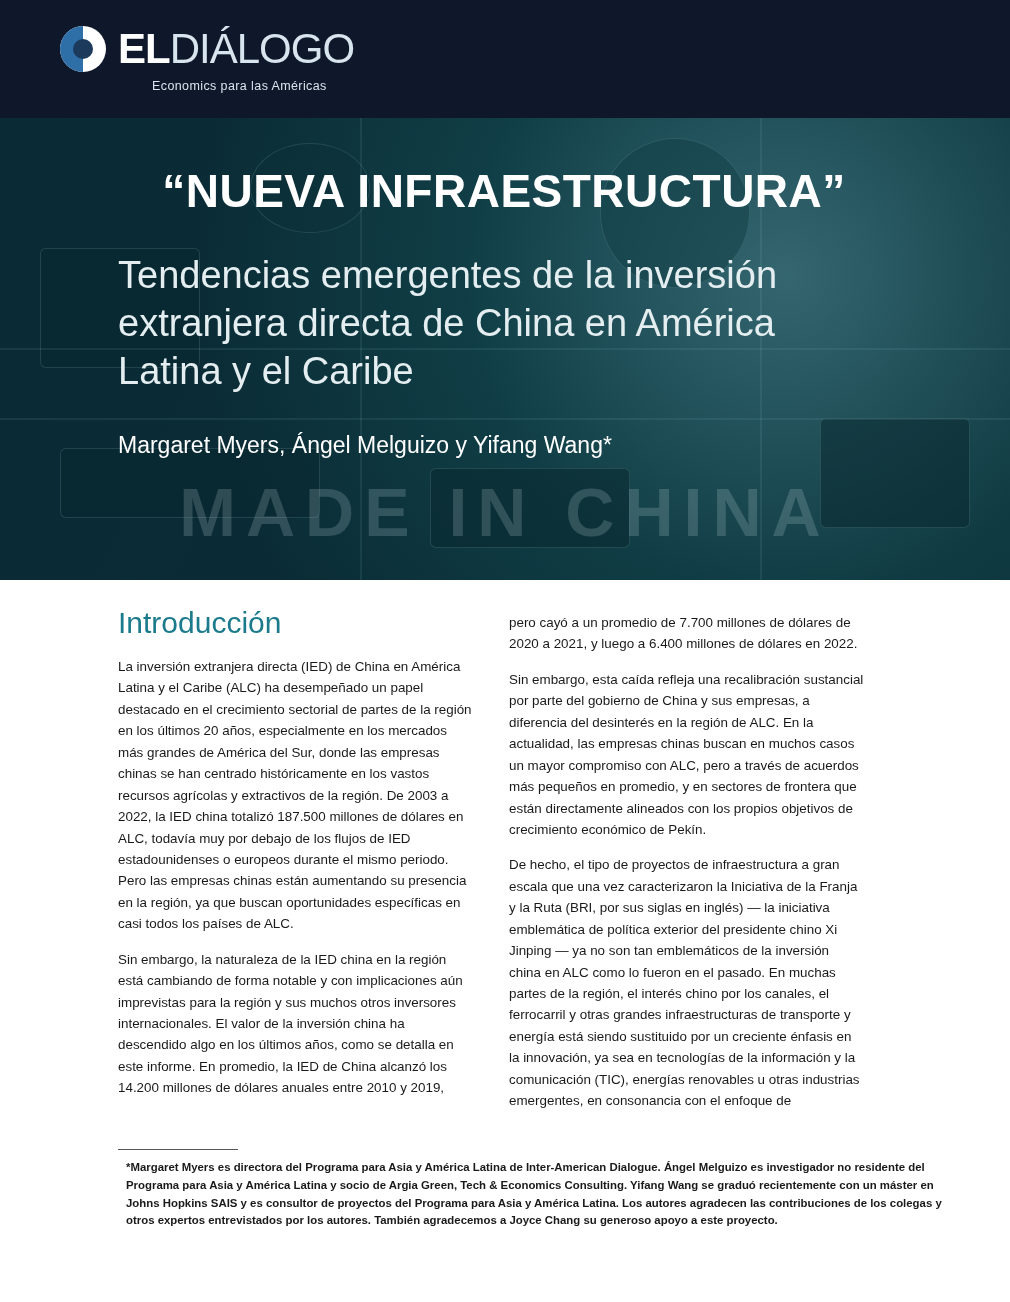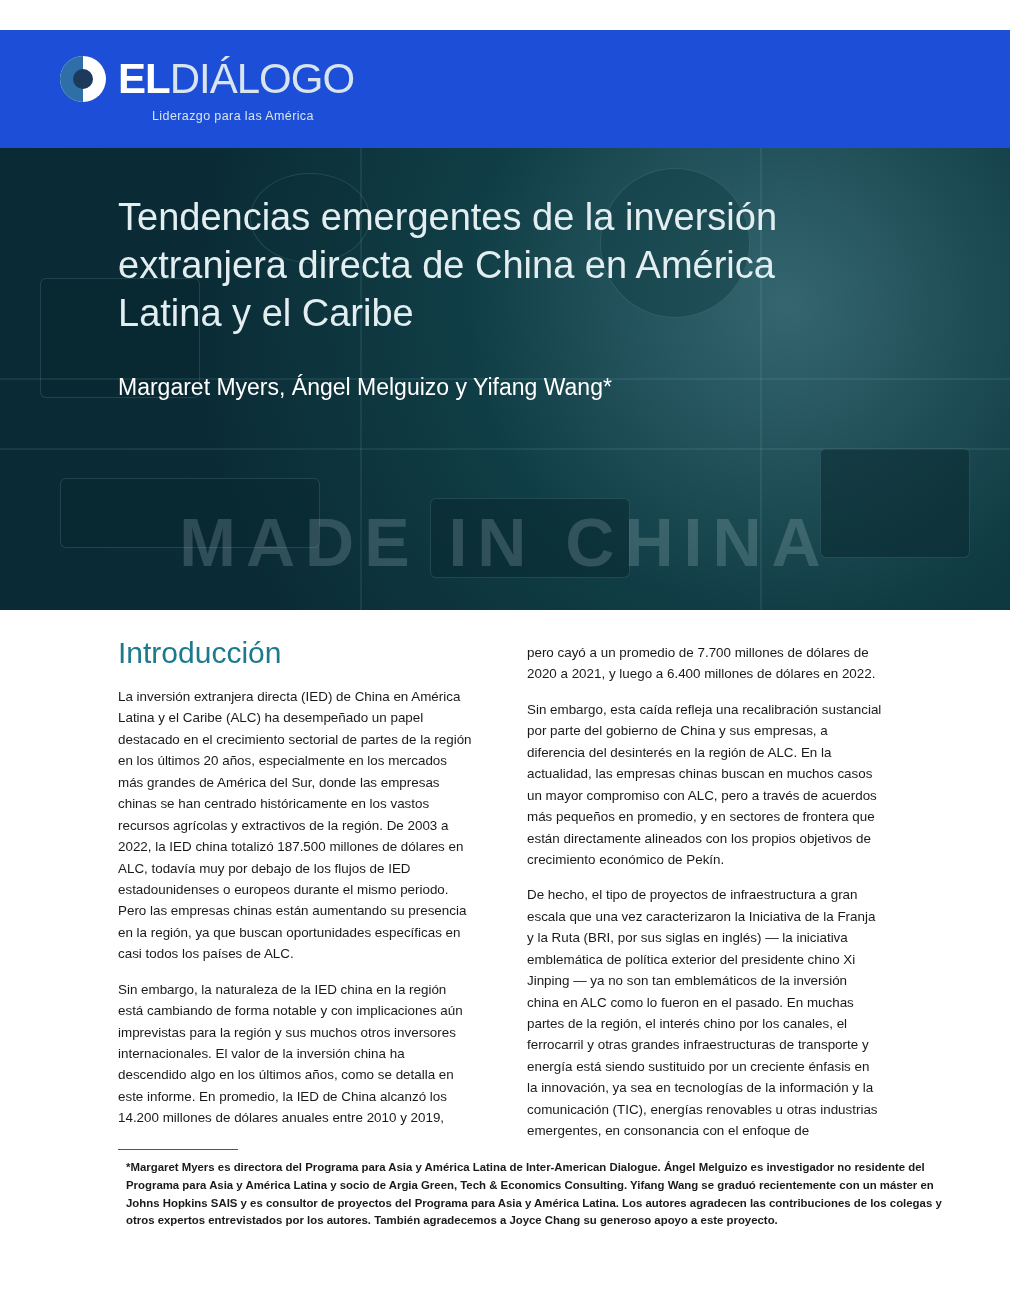--- a/index.html
+++ b/index.html
@@ -13,26 +13,25 @@
     position: relative;
     width: 1010px; height: 1302px;
     overflow: hidden;
     background: #ffffff;
   }
 
   
   .header {
     position: relative;
     height: 118px;
-    background: #1d4ed8;
+    background: #0f172a;
     display: flex;
     align-items: center;
     justify-content: space-between;
     padding: 0 30px 0 60px;
-    margin-top: 30px;
   }
   .logo-wrap { display: flex; flex-direction: column; align-items: flex-start; }
   .logo-row { display: flex; align-items: center; }
   .logo-mark {
     width: 46px; height: 46px;
     border-radius: 50%;
     background: #ffffff;
     position: relative;
     margin-right: 12px;
     overflow: hidden;
@@ -157,21 +156,21 @@
     height: 540px;
   }
   .section-title {
     font-size: 30px;
     color: #1b7a8c;
     font-weight: 400;
     margin: 0 0 16px 0;
   }
   .columns {
     display: flex;
-    gap: 54px;
+    gap: 36px;
   }
   .col { width: 355px; }
   .col.right { padding-top: 2px; }
   .col p {
     font-size: 13.4px;
     line-height: 1.60;
     color: #1a1a1a;
     margin: 4px 0 14px 0;
     text-align: left;
   }
@@ -201,39 +200,40 @@
 <body>
 
 <div class="page">
 
   <div class="header">
     <div class="logo-wrap">
       <div class="logo-row">
         <div class="logo-mark"></div>
         <div class="logo-text"><span>EL</span><span class="light">DIÁLOGO</span></div>
       </div>
-      <div class="logo-tag">Liderazgo para las América</div>
+      <div class="logo-tag">Economics para las Américas</div>
     </div>
   </div>
 
   <div class="hero">
     <div class="hero-bg"></div>
     <div class="chip c1"></div>
     <div class="chip c2"></div>
     <div class="chip c3"></div>
     <div class="chip c4"></div>
     <div class="chip c5"></div>
     <div class="chip c6"></div>
     <div class="trace t1"></div>
     <div class="trace t2"></div>
     <div class="trace t3"></div>
     <div class="trace t4"></div>
     <div class="watermark">MADE IN CHINA</div>
 
     <div class="hero-content">
+      <h1 class="hero-title">“NUEVA INFRAESTRUCTURA”</h1>
       <h2 class="hero-sub">Tendencias emergentes de la inversión extranjera directa de China en América Latina y el Caribe</h2>
       <p class="hero-authors">Margaret Myers, Ángel Melguizo y Yifang Wang*</p>
     </div>
   </div>
 
   <div class="body-area">
     <div class="columns">
       <div class="col left">
         <h3 class="section-title">Introducción</h3>
         <p>La inversión extranjera directa (IED) de China en América Latina y el Caribe (ALC) ha desempeñado un papel destacado en el crecimiento sectorial de partes de la región en los últimos 20 años, especialmente en los mercados más grandes de América del Sur, donde las empresas chinas se han centrado históricamente en los vastos recursos agrícolas y extractivos de la región. De 2003 a 2022, la IED china totalizó 187.500 millones de dólares en ALC, todavía muy por debajo de los flujos de IED estadounidenses o europeos durante el mismo periodo. Pero las empresas chinas están aumentando su presencia en la región, ya que buscan oportunidades específicas en casi todos los países de ALC.</p>

